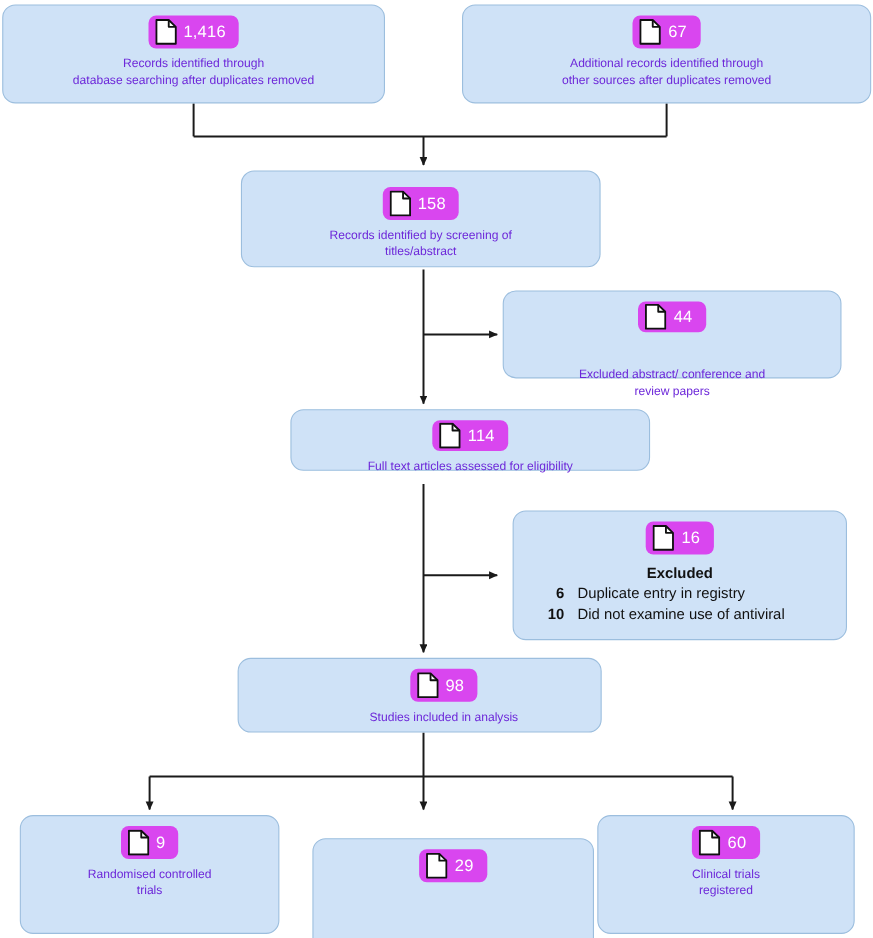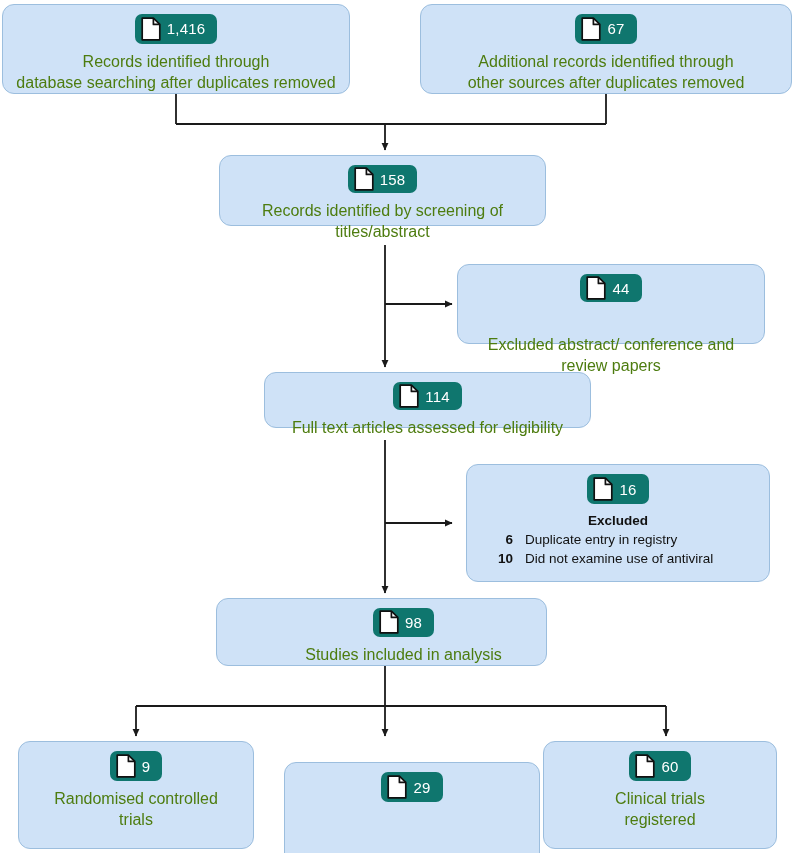--- a/index.html
+++ b/index.html
@@ -47,21 +47,21 @@
     align-items: center;
     justify-content: flex-start;
     padding-top: 9px;
   }
 
   
   .badge {
     display: inline-flex;
     align-items: center;
     gap: 6px;
-    background: #0f766e;
+    background: #d946ef;
     border-radius: 7px;
     padding: 3px 12px 3px 6px;
     line-height: 1;
     min-height: 28px;
     box-sizing: border-box;
   }
   .badge .doc-icon {
     width: 20px;
     height: 24px;
     display: block;
@@ -71,23 +71,23 @@
     color: #ffffff;
     font-size: 15px;
     font-family: "Liberation Sans", sans-serif;
     letter-spacing: 0.2px;
     white-space: nowrap;
   }
 
   .node .caption {
     margin-top: 7px;
     text-align: center;
-    font-size: 16px;
+    font-size: 11px;
     line-height: 1.32;
-    color: #4d7c0f;
+    color: #6d28d9;
     padding: 0 8px;
     white-space: pre-line;
   }
 
   
   .excl-title {
     margin-top: 9px;
     font-size: 13.5px;
     font-weight: bold;
     color: #111111;
@@ -112,21 +112,21 @@
     font-weight: bold;
     flex: 0 0 auto;
   }
   .excl-row .txt {
     margin-left: 12px;
   }
 
   
   #node-db       { left: 2px;   top: 4px;   width: 348px; height: 90px; }
   #node-other    { left: 420px; top: 4px;   width: 372px; height: 90px; }
-  #node-screen   { left: 219px; top: 155px; width: 327px; height: 71px; }
+  #node-screen   { left: 219px; top: 155px; width: 327px; height: 88px; justify-content: center; }
   #node-exclabs  { left: 457px; top: 264px; width: 308px; height: 80px; gap: 25px; }
   #node-fulltext { left: 219px; top: 372px; width: 327px; height: 56px; margin-left: 45px; }
   #node-excl16   { left: 466px; top: 464px; width: 304px; height: 118px; }
   #node-included { left: 216px; top: 598px; width: 331px; height: 68px; padding-left: 44px; }
   #node-rct      { left: 18px;  top: 741px; width: 236px; height: 108px; }
   #node-obs      { left: 284px; top: 762px; width: 256px; height: 108px; align-items: center; }
   #node-registry { left: 543px; top: 741px; width: 234px; height: 108px; }
 </style>
 </head>
 <body>

